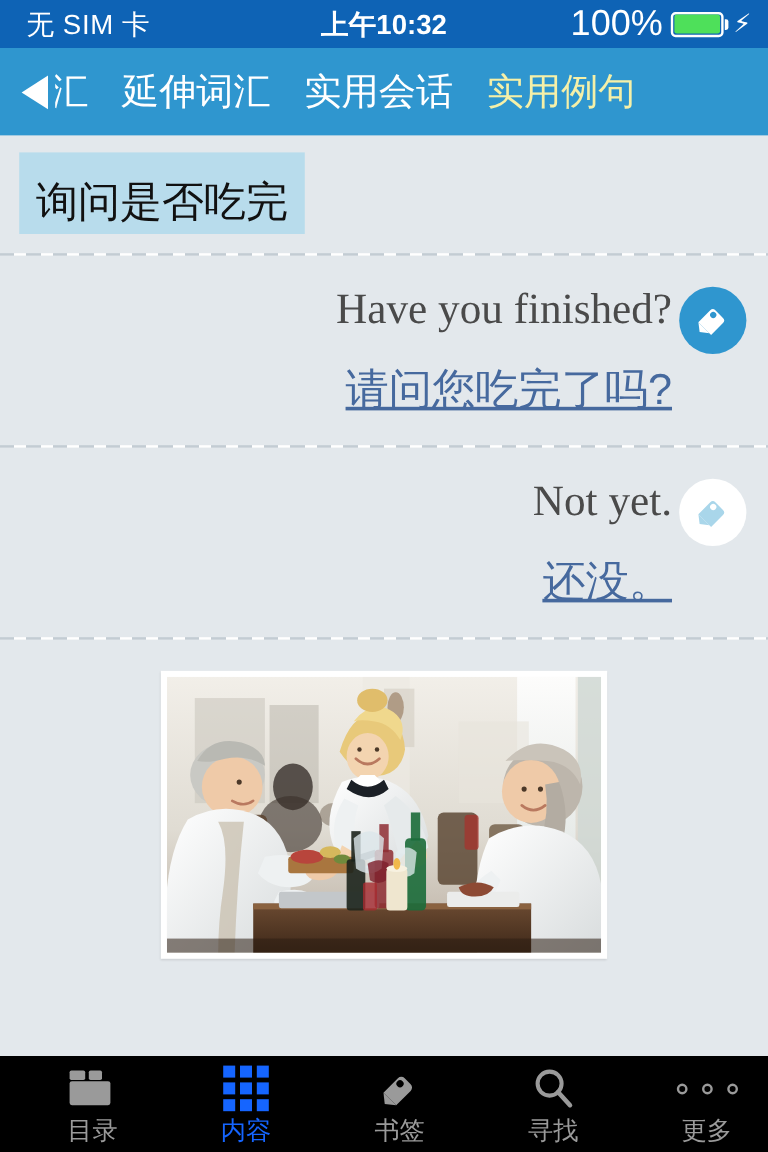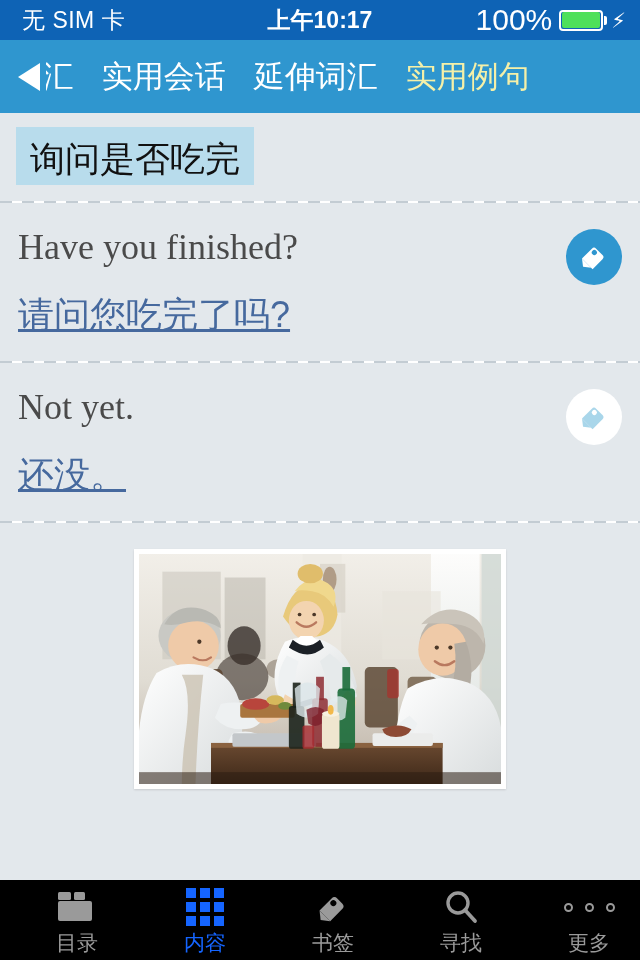--- a/index.html
+++ b/index.html
@@ -58,30 +58,30 @@
   }
   .tab.clipped { margin-left:-26px; }
   .tab.active { color:#f5f0a8; }
 
   
   .content { position:absolute; top:113px; left:0; right:0; bottom:80px; background:#e3e8ec; }
 
   .section-head { padding:14px 0 16px 0; }
   .section-head .pill {
     display:inline-block; background:#b8dcec; color:#111111;
-    font-size:35px; line-height:1.18; padding:11px 14px 6px 14px;
+    font-size:35px; line-height:1.18; padding:21px 14px 6px 14px;
     margin-left:16px;
   }
 
   .divider { height:2px; width:100%;
     background:repeating-linear-gradient(to right,
       #c3ccd3 0px, #c3ccd3 12px, #ffffff 12px, #ffffff 22px);
   }
 
-  .entry { position:relative; padding:22px 80px 24px 18px; }
+  .entry { position:relative; padding:22px 80px 24px 18px;text-align:right; }
   .entry .en {
     font-family:"Liberation Serif","DejaVu Serif",serif;
     font-size:36px; color:#4a4a4a; line-height:1.25; margin-bottom:22px;
   }
   .entry .zh { font-size:36px; color:#46699e; line-height:1.25;text-decoration:underline; }
 
   .tagbtn {
     position:absolute; right:18px; top:26px;
     width:56px; height:56px; border-radius:50%;
     display:flex; align-items:center; justify-content:center;
@@ -115,21 +115,21 @@
   .dots { display:flex; gap:12px; align-items:center; }
   .dots i { width:9px; height:9px; border-radius:50%; border:2px solid #9a9a9a; box-sizing:border-box; display:block; }
 </style>
 </head>
 <body>
 
 <div id="app">
 
   <div class="statusbar">
     <span class="sb-carrier">无 SIM 卡</span>
-    <span class="sb-time">上午10:17</span>
+    <span class="sb-time">上午10:32</span>
     <span class="sb-right">
       <span class="sb-batt-pct">100%</span>
       <span class="battery">
         <span class="shell"></span>
           <span class="fill"></span>
           <span class="nub"></span>
       </span>
       <span class="bolt">⚡</span>
     </span>
   </div>
@@ -137,22 +137,22 @@
   <div class="navbar">
     <div class="back-arrow">
       <span>
         <svg width="26" height="32" viewBox="0 0 26 32">
             <polygon points="24,2 24,30 2,16" fill="#ffffff"></polygon>
           </svg>
       </span>
     </div>
     <div class="tabstrip">
       <span class="tab clipped">]汇</span>
+      <span class="tab">延伸词汇</span>
       <span class="tab">实用会话</span>
-      <span class="tab">延伸词汇</span>
       <span class="tab active">实用例句</span>
     </div>
   </div>
 
   <div class="content">
 
     <div class="section-head">
       <span class="pill">询问是否吃完</span>
     </div>
 

